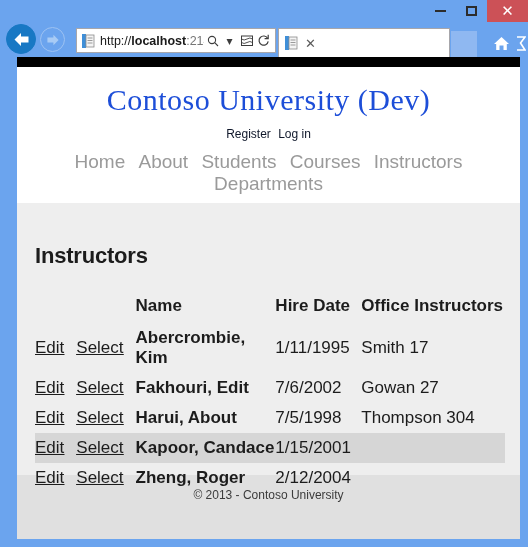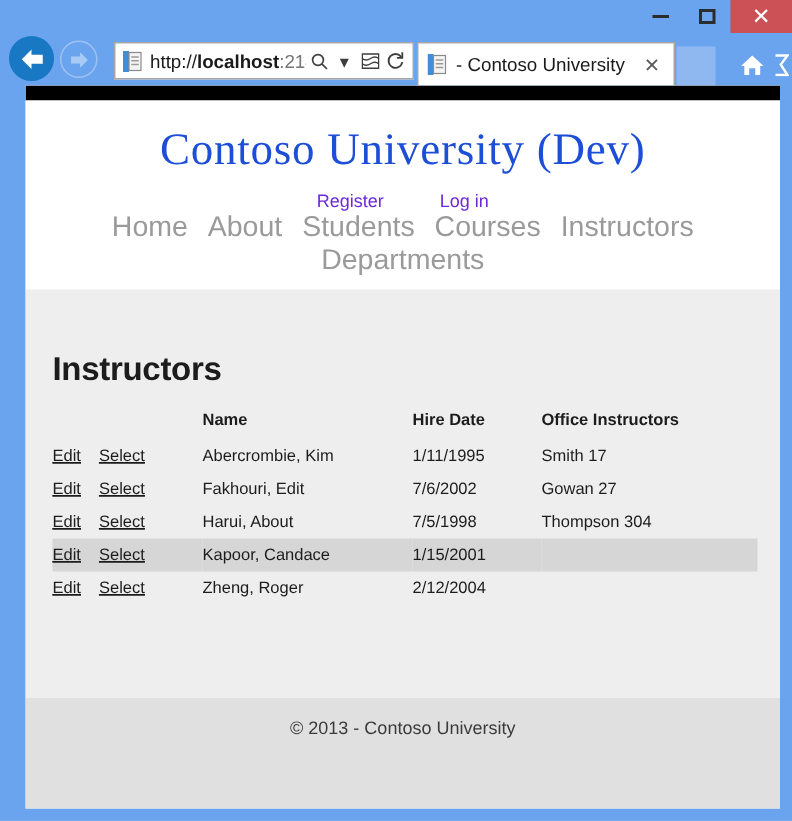--- a/index.html
+++ b/index.html
@@ -104,24 +104,24 @@
   }
   #site-title {
     font-family: "Liberation Serif", serif;
     font-size: 30px; color: #1d4ed8; letter-spacing: 0.5px;
     line-height: 1.15;
   }
   #account-links {
     margin-top: 9px; font-size: 12px; color: #b4b4b4;
   }
   #account-links a {
-    color: #6d28d9; text-decoration: none; margin: 0 17px;
+    color: #0f172a; text-decoration: none; margin: 0 2px;
   }
   #main-nav {
-    padding-bottom: 8px;
+    margin-top: 10px; padding-bottom: 8px;
     font-size: 19px; color: #9a9a9a;
   }
   #main-nav a {
     color: #9a9a9a; text-decoration: none; margin: 0 4px;
   }
   #cursor-blob {
     position: absolute; left: 20px; bottom: -21px;
     width: 55px; height: 55px; border-radius: 50%;
     background: #ffffff;
   }
@@ -129,32 +129,32 @@
   #page-body {
     background: #eeeeee; height: 272px; position: relative;
     padding: 0 18px;
   }
   #page-heading {
     font-size: 22px; font-weight: bold; color: #1c1c1c;
     padding-top: 40px; letter-spacing: -0.2px;
   }
 
   #instructors-table {
-    margin-top: 12px; width: 470px; border-collapse: collapse;
-    font-size: 11px; color: #1c1c1c;
+    margin-top: 24px; width: 470px; border-collapse: collapse;
+    font-size: 17px; color: #1c1c1c;
   }
   #instructors-table th {
     text-align: left; font-weight: bold; padding: 3px 0 7px 0;
     color: #1c1c1c;
   }
   #instructors-table td {
     padding: 5px 0; vertical-align: middle;
   }
   .col-actions { width: 100px; text-decoration: underline; }
-  .col-name    { width: 140px; }
+  .col-name    { width: 140px; font-weight: bold; }
   .col-date    { width: 86px; }
   .col-office  { width: 144px; }
   tr.row-selected { background: #d6d6d6; }
   .row-link {
     color: #1c1c1c; text-decoration: underline; margin-right: 12px;
   }
 
   #page-footer {
     background: #e0e0e0; height: 100%;
     text-align: center; padding-top: 13px;
@@ -229,21 +229,20 @@
       <div id="browser-tab">
         <span class="addr-icon">
           <svg width="13" height="14" viewBox="0 0 13 14">
             <rect x="0" y="0" width="4" height="14" fill="#3f8fd8"></rect>
             <rect x="4" y="1" width="8" height="12" fill="#f4f4f4" stroke="#8a8a8a" stroke-width="0.8"></rect>
             <rect x="5.5" y="3.5" width="5" height="1" fill="#9a9a9a"></rect>
             <rect x="5.5" y="6" width="5" height="1" fill="#9a9a9a"></rect>
             <rect x="5.5" y="8.5" width="5" height="1" fill="#9a9a9a"></rect>
           </svg>
         </span>
-        <span id="tab-title">- Contoso University</span>
         <span id="tab-close-icon">✕</span>
       </div>
       <div id="new-tab-button"></div>
       <div id="toolbar-icons">
         <span class="tb-icon">
           <svg width="17" height="15" viewBox="0 0 17 15">
             <path d="M8.5 1 L16 8 L13.8 8 L13.8 14 L10.5 14 L10.5 9.5 L6.5 9.5 L6.5 14 L3.2 14 L3.2 8 L1 8 Z" fill="#ffffff"></path>
           </svg>
         </span>
         <span class="tb-icon">

